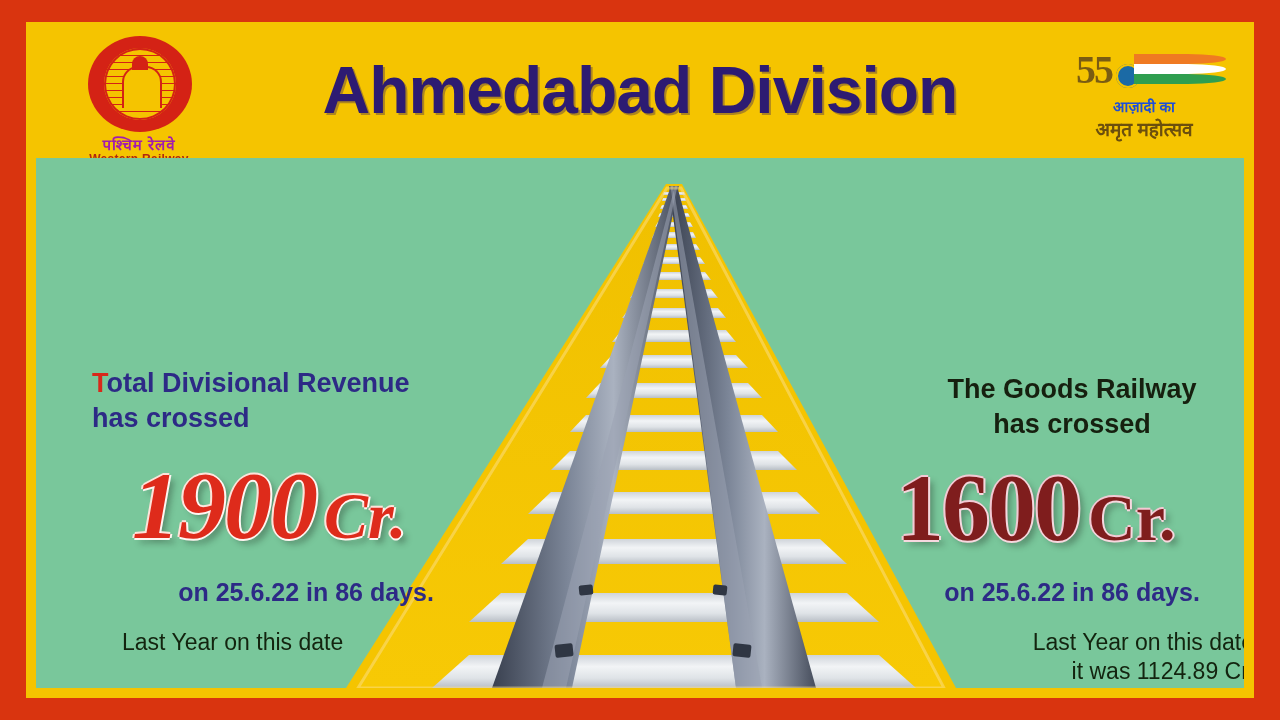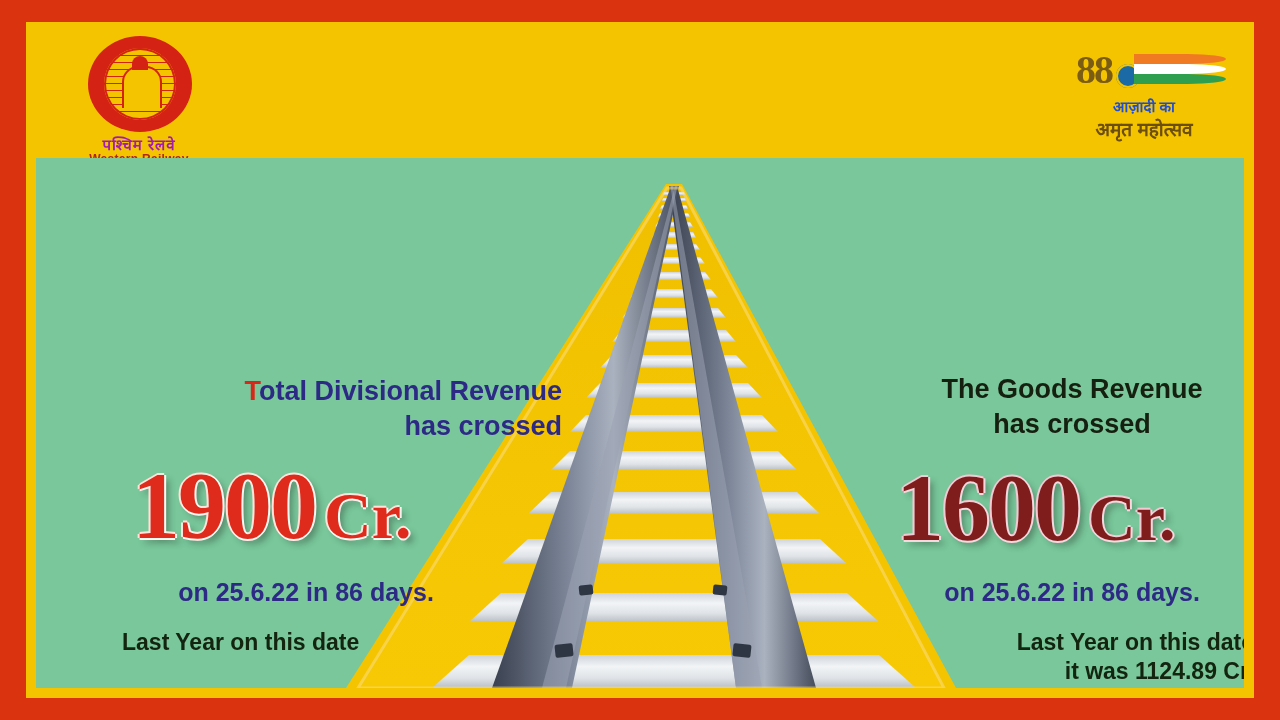--- a/index.html
+++ b/index.html
@@ -70,25 +70,25 @@
     letter-spacing:-2px;white-space:nowrap;}
   .bignum .unit{font-size:66px;letter-spacing:0;margin-left:8px;}
   .bignum-left{color:#de2b1b;text-shadow:
      2px 0 0 #fff6f2, 0 2px 0 #fff6f2, -2px 0 0 #fde3da, 0 -2px 0 #fde3da,
      5px 5px 6px rgba(30,40,30,.35);}
   .bignum-right{color:#7f1d1d;text-shadow:
      2px 0 0 #f6d8df, 0 2px 0 #f6d8df, -2px 0 0 #f3c9d4, 0 -2px 0 #f3c9d4,
      5px 5px 6px rgba(30,40,30,.35);}
 
   .dateline{font-size:25px;font-weight:bold;color:#2d2a86;}
-  .lastyear{font-size:23px;font-weight:bold;color:#13240f;line-height:1.25;}
-
-  
-  #left-lead{left:56px;top:216px;width:470px;text-align:right;}
-  #left-num{left:96px;top:300px;}
+  .lastyear{font-size:23px;font-weight:normal;color:#13240f;line-height:1.25;}
+
+  
+  #left-lead{left:56px;top:208px;width:470px;text-align:left;}
+  #left-num{left:96px;top:300px;font-style:italic;}
   #left-date{left:60px;top:420px;width:420px;text-align:center;}
   #left-last{left:86px;top:470px;width:360px;text-align:left;}
 
   
   #right-lead{left:846px;top:214px;width:380px;text-align:center;}
   #right-num{left:860px;top:302px;}
   #right-date{left:836px;top:420px;width:400px;text-align:center;}
   #right-last{left:848px;top:470px;width:370px;text-align:right;}
 
   .cap-first{color:#d9281a;}
@@ -105,23 +105,24 @@
         <div class="wr-ring"></div>
         <div class="wr-inner">
           <div class="wr-lines"></div>
           <div class="wr-bldg"></div>
           <div class="wr-dome"></div>
         </div>
         <div class="wr-txt-hi">पश्चिम रेलवे</div>
         <div class="wr-txt-en">Western Railway</div>
       </div>
 
+      <div id="title">Ahmedabad Division</div>
 
       <div id="amrit">
-        <div class="num75">88</div>
+        <div class="num75">55</div>
         <div class="chakra"></div>
         <div class="flag">
           <div class="fl fl1"></div>
           <div class="fl fl2"></div>
           <div class="fl fl3"></div>
         </div>
         <div class="a-l1">आज़ादी का</div>
         <div class="a-l2">अमृत महोत्सव</div>
       </div>
     </div>
@@ -200,21 +201,21 @@
         <span>1900</span><span class="unit">Cr.</span>
       </div>
 
       <div class="blk dateline" id="left-date">on 25.6.22 in 86 days.</div>
 
       <div class="blk lastyear" id="left-last">
         <span>Last Year on this date</span><br>
       </div>
 
       <div class="blk lead lead-right" id="right-lead">
-        <span>The Goods Revenue</span><br>
+        <span>The Goods Railway</span><br>
         <span>has crossed</span>
       </div>
 
       <div class="blk bignum bignum-right" id="right-num">
         <span>1600</span><span class="unit">Cr.</span>
       </div>
 
       <div class="blk dateline" id="right-date">on 25.6.22 in 86 days.</div>
 
       <div class="blk lastyear" id="right-last">

